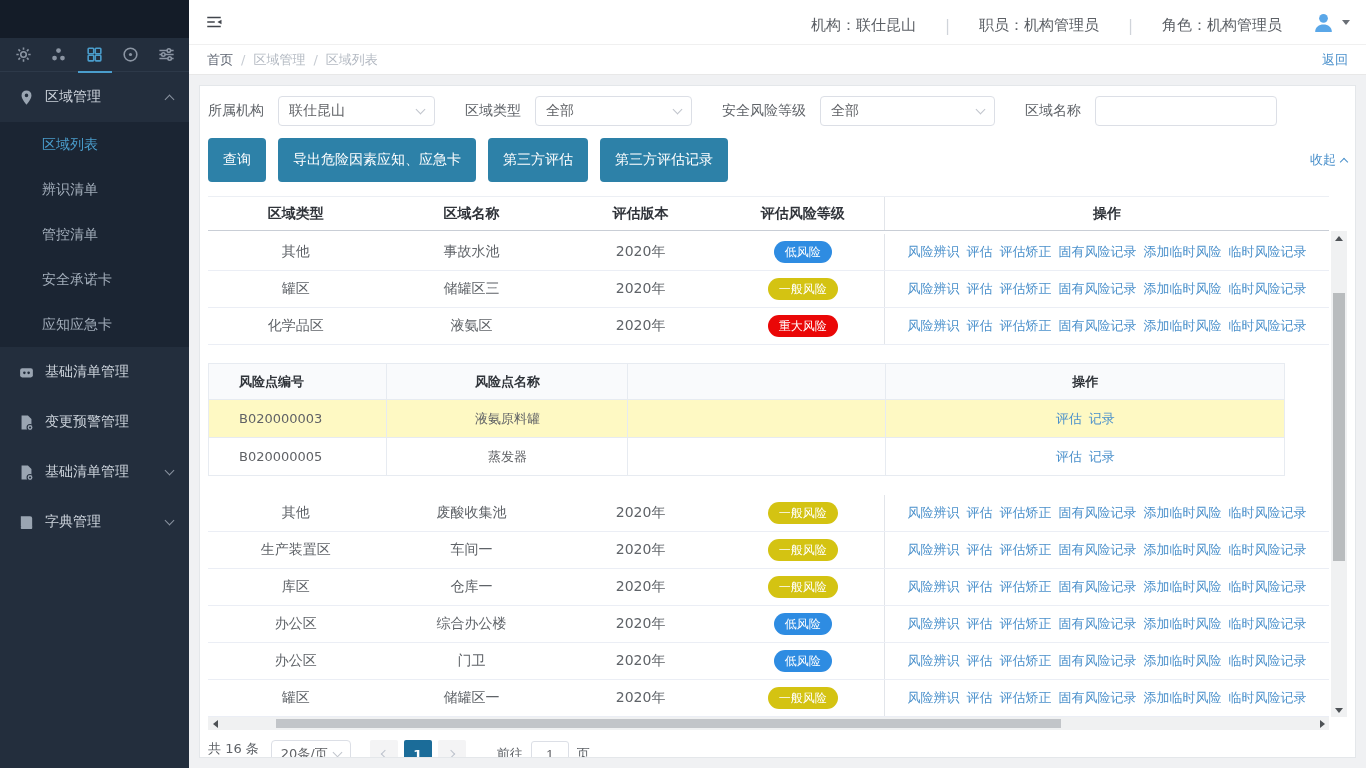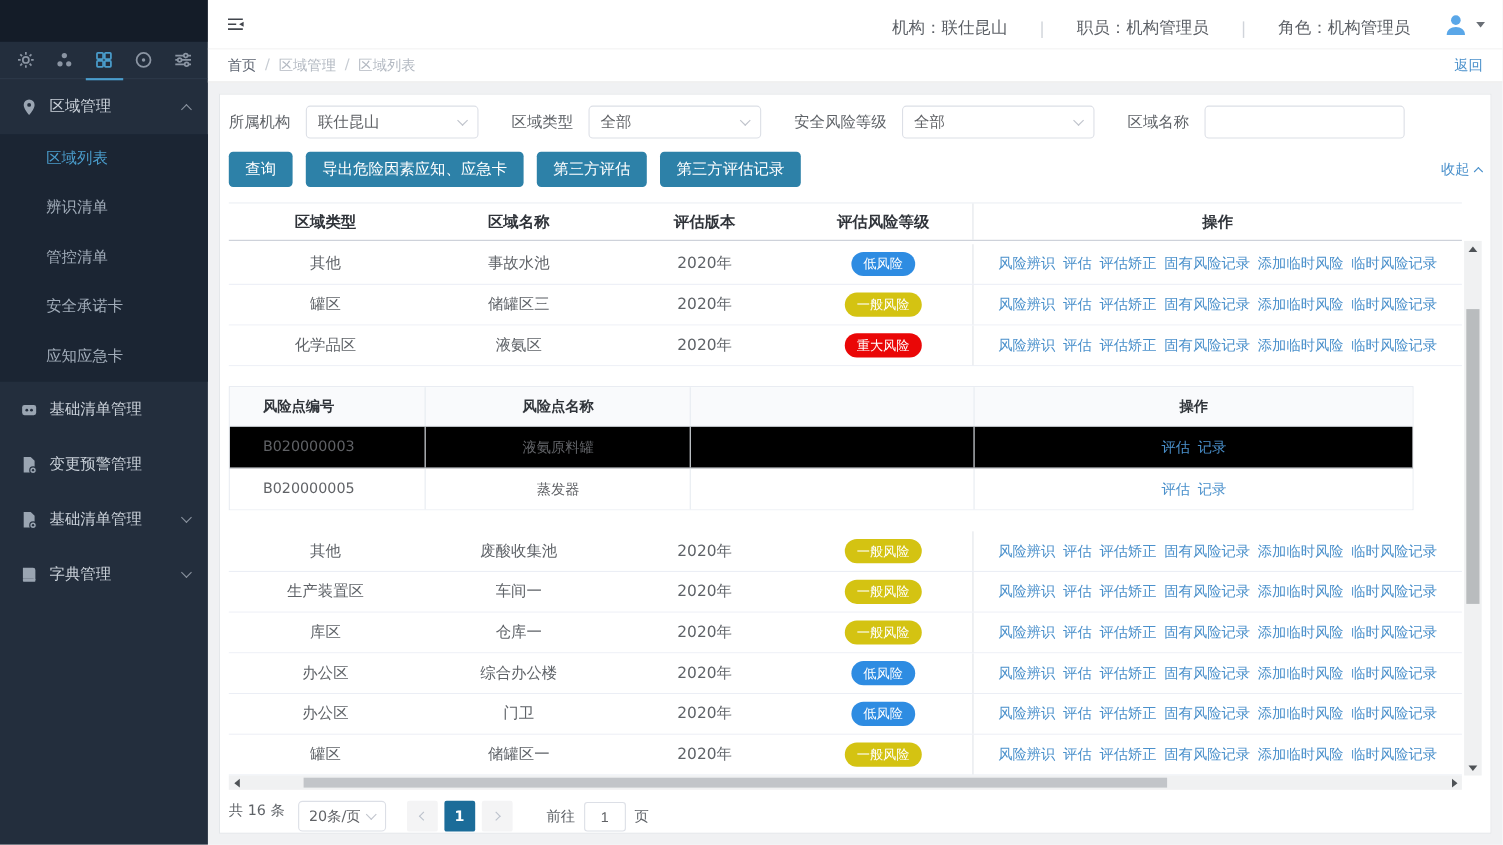--- a/index.html
+++ b/index.html
@@ -45,21 +45,21 @@
   .filter { display:flex; align-items:center; margin-right:30px; }
   .filter:last-child { margin-right:0; }
   .filter-label { font-size:14px; color:#5f6368; margin-right:14px; white-space:nowrap; }
   .select { height:30px; border:1px solid #dcdfe6; border-radius:4px; background:#fff; display:flex; align-items:center; justify-content:space-between; padding:0 10px; color:#606266; cursor:pointer; font-size:14px; }
   .sel-caret { width:7px; height:7px; border-right:1.5px solid #c0c4cc; border-bottom:1.5px solid #c0c4cc; transform:rotate(45deg); margin-bottom:3px; }
   .w195 { width:157px; } .w175 { width:175px; }
   .text-input { width:182px; height:30px; border:1px solid #dcdfe6; border-radius:4px; padding:0 10px; font-size:14px; color:#606266; outline:none; }
 
   
   .btn-row { display:flex; align-items:center; gap:12px; margin-top:12px; }
-  .btn { background:var(--accent); color:#fff; border:none; border-radius:4px; height:32px; padding:0 15px; font-size:14px; cursor:pointer; font-family:inherit; white-space:nowrap; }
+  .btn { background:var(--accent); color:#fff; border:none; border-radius:4px; height:44px; padding:0 15px; font-size:14px; cursor:pointer; font-family:inherit; white-space:nowrap; }
   .collapse-link { margin-left:auto; color:var(--link); font-size:13px; cursor:pointer; display:flex; align-items:center; gap:5px; }
   .collapse-link .caret { border-color:var(--link); width:6px; height:6px; }
 
   
   .table-zone { margin-top:14px; position:relative; padding-right:18px; }
   .thead { display:flex; height:35px; border-top:1px solid #eceff4; border-bottom:1px solid #c9ced6; font-weight:bold; color:#30343a; }
   .col-group { display:flex; width:60.3%; }
   .c0 { width:26%; } .c1 { width:26%; } .c2 { width:24%; } .c3 { width:24%; }
   .th,.td { display:flex; align-items:center; justify-content:center; text-align:center; }
   .ops-col { width:39.7%; border-left:1px solid #e2e5ea; display:flex; align-items:center; justify-content:center; flex-wrap:nowrap; }
@@ -71,21 +71,21 @@
   .badge-mid { background:var(--risk-mid); }
   .badge-high { background:var(--risk-high); }
   .op-link { color:var(--link); font-size:13px; margin:0 3.5px; cursor:pointer; text-decoration:none; white-space:nowrap; }
 
   
   .expand-gap-top { height:18px; background:#fff; }
   .expand-gap-bottom { height:19px; background:#fff; }
   .subtable { width:96.1%; border:1px solid #e7ebf1; font-size:13px; }
   .sub-tr { display:flex; border-bottom:1px solid #e7ebf1; background:#fff; }
   .sub-tr:last-child { border-bottom:none; }
-  .sub-tr.zebra { background:#000000; }
+  .sub-tr.zebra { background:#fef9c3; }
   .sub-thead { background:#f9fafc; font-weight:bold; color:#30343a; display:flex; border-bottom:1px solid #e7ebf1; }
   .sub-td { height:37px; display:flex; align-items:center; justify-content:center; border-right:1px solid #e7ebf1; }
   .sub-thead .sub-td { height:35px; }
   .sub-td:last-child { border-right:none; }
   .s0 { width:16.6%; } .s1 { width:22.4%; } .s2 { width:24%; } .s3 { width:37%; }
   .sub-td.code { justify-content:flex-start; padding-left:30px; }
 
   
   .v-scroll { position:absolute; top:35px; bottom:13px; right:0; width:16px; background:#f0f1f2; }
   .v-thumb { position:absolute; left:2px; width:12px; top:62px; height:268px; background:#b9bcbe; cursor:pointer; }

